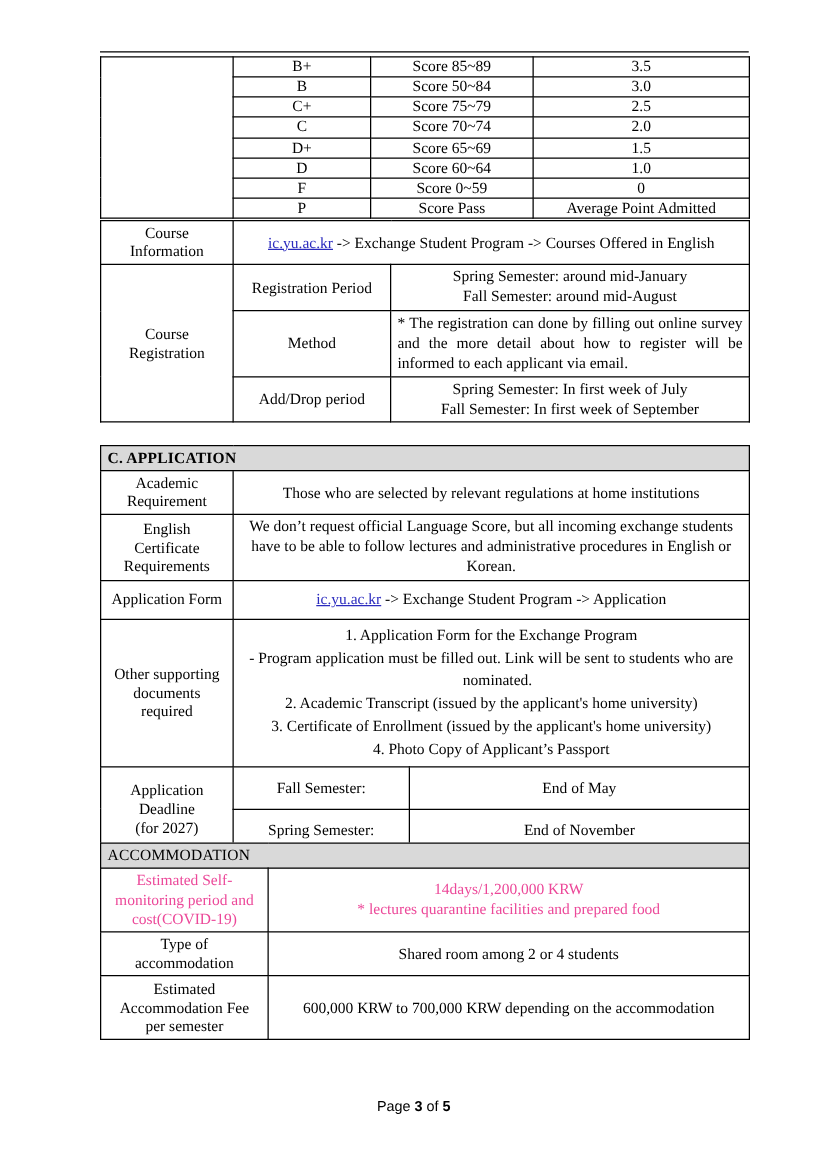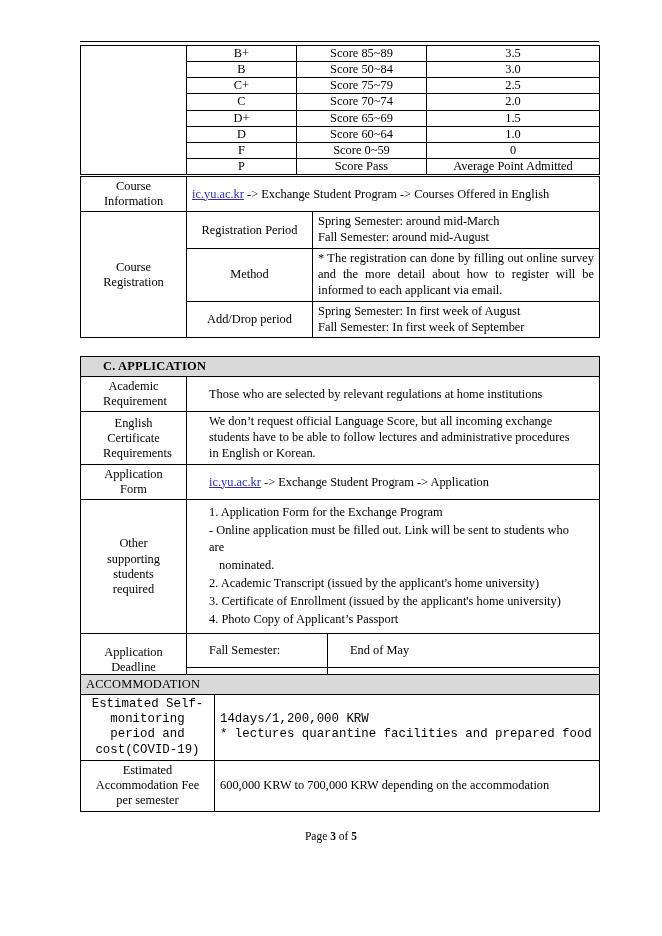--- a/index.html
+++ b/index.html
@@ -31,73 +31,73 @@
     background: #fff;
   }
   table.doc td {
     border: 1px solid #000;
     vertical-align: middle;
     padding: 1px 4px;
     font-size: 12.4px;
     line-height: 1.22;
   }
   .ctr  { text-align: center; }
-  .left { text-align: left; }
+  .left { text-align: center; }
   .just { text-align: justify; text-align-last: left; }
   .vtop { vertical-align: top; }
 
   
   .sec-head {
     background: #d9d9d9;
     font-size: 12.8px;
     letter-spacing: 0.2px;
     padding: 1px 6px;
     text-align: left;
   }
   .sec-head.bold { font-weight: bold; }
 
   
   .link {
     color: #2b2bbe;
     text-decoration: underline;
   }
-  .blue { color: #000000; font-family: Liberation Mono, monospace; }
+  .blue { color: #ec4899; }
 
   
   #grade-table { left: 80px; top: 45px; width: 519px; }
   #grade-table td { padding: 0 3px; }
   .g-row td { height: 14px; }
 
   
   #course-table { left: 80px; top: 176px; width: 519px; }
   #course-table td { padding: 2px 5px; }
 
   
   #app-table { left: 80px; top: 356px; width: 519px; }
-  #app-table td { padding: 2px 22px; }
+  #app-table td { padding: 2px 5px; }
 
   
   #acc-table { left: 80px; top: 674px; width: 519px; }
   #acc-table td { padding: 2px 5px; margin-top: 45px; }
 
   .doclist p {
     margin: 0 0 2px 0;
     line-height: 1.30;
   }
   .doclist p.indent { padding-left: 10px; }
   .cellpara { margin: 0; line-height: 1.28; }
 
   
   .footer {
     position: absolute;
     left: 0;
-    top: 830px;
+    top: 880px;
     width: 662px;
     text-align: center;
-    font-family: Liberation Serif, serif;
+    font-family: Liberation Sans, sans-serif;
     font-size: 11.5px;
     color: #000;
   }
   .footer b { font-weight: bold; }
 
   
   .toprule {
     position: absolute;
     left: 80px;
     top: 41px;
@@ -182,36 +182,36 @@
         </td>
       </tr>
 
       <tr>
         <td class="ctr" rowspan="3">
           <span>Course</span><br>
           <span>Registration</span>
         </td>
         <td class="ctr">Registration Period</td>
         <td class="left">
-          <p class="cellpara">Spring Semester: around mid-March</p>
+          <p class="cellpara">Spring Semester: around mid-January</p>
           <p class="cellpara">Fall Semester: around mid-August</p>
         </td>
       </tr>
 
       <tr>
         <td class="ctr">Method</td>
         <td class="just">
           <p class="cellpara">* The registration can done by filling out online survey and the more detail about how to register will be informed to each applicant via email.</p>
         </td>
       </tr>
 
       <tr>
         <td class="ctr">Add/Drop period</td>
         <td class="left">
-          <p class="cellpara">Spring Semester: In first week of August</p>
+          <p class="cellpara">Spring Semester: In first week of July</p>
           <p class="cellpara">Fall Semester: In first week of September</p>
         </td>
       </tr>
     </tbody>
   </table>
 
   <table class="doc" id="app-table">
     <colgroup>
       <col style="width:106px">
       <col style="width:141px">
@@ -244,26 +244,26 @@
       <tr>
         <td class="ctr" style="height:26px">Application Form</td>
         <td class="left" colspan="2">
           <a class="link" href="#">ic.yu.ac.kr</a><span> -&gt; Exchange Student Program -&gt; Application</span>
         </td>
       </tr>
 
       <tr>
         <td class="ctr">
           <span>Other supporting</span><br>
-          <span>students</span><br>
+          <span>documents</span><br>
           <span>required</span>
         </td>
         <td class="left doclist" colspan="2" style="padding-top:4px;padding-bottom:4px">
           <p>1.    Application Form for the Exchange Program</p>
-          <p>- Online application must be filled out. Link will be sent to students who are</p>
+          <p>- Program application must be filled out. Link will be sent to students who are</p>
           <p class="indent">nominated.</p>
           <p>2. Academic Transcript (issued by the applicant's home university)</p>
           <p>3. Certificate of Enrollment (issued by the applicant's home university)</p>
           <p>4. Photo Copy of Applicant’s Passport</p>
         </td>
       </tr>
 
       <tr>
         <td class="ctr" rowspan="2">
           <span>Application</span><br>
@@ -296,20 +296,27 @@
           <span>Estimated Self-</span><br>
           <span>monitoring period and</span><br>
           <span>cost(COVID-19)</span>
         </td>
         <td class="left blue">
           <p class="cellpara">14days/1,200,000 KRW</p>
           <p class="cellpara">* lectures quarantine facilities and prepared food</p>
         </td>
       </tr>
 
+      <tr>
+        <td class="ctr" style="height:30px">
+          <span>Type of</span><br>
+          <span>accommodation</span>
+        </td>
+        <td class="left">Shared room among 2 or 4 students</td>
+      </tr>
 
       <tr>
         <td class="ctr" style="height:46px">
           <span>Estimated</span><br>
           <span>Accommodation Fee</span><br>
           <span>per semester</span>
         </td>
         <td class="left">600,000 KRW to 700,000 KRW depending on the accommodation</td>
       </tr>
     </tbody>

